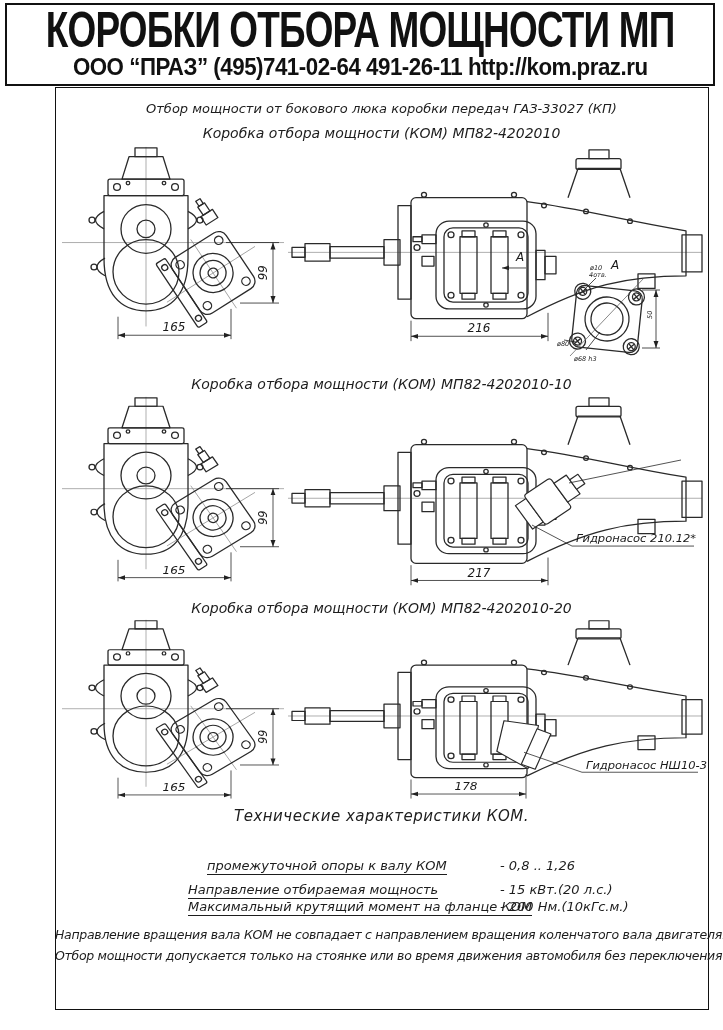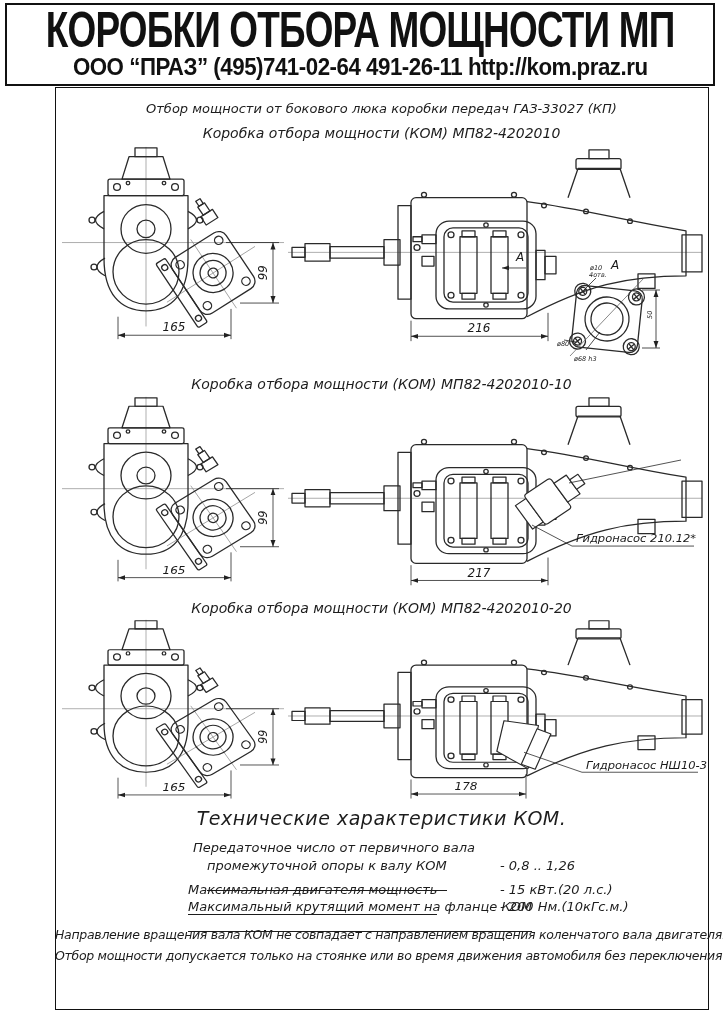--- a/index.html
+++ b/index.html
@@ -14,23 +14,23 @@
            transform:scale(.84,1.12);transform-origin:center;line-height:1.0;}
   .h-company{font-size:23px;font-weight:bold;white-space:nowrap;letter-spacing:-.5px;
              transform:scaleX(.97);transform-origin:center;margin-top:2px;}
   
   .frame{position:absolute;left:55px;top:87px;width:652px;height:921px;border:1.5px solid #111;}
   
   .hand{font-family:"DejaVu Sans",sans-serif;font-style:italic;color:#1d1d1d;}
   .centered{position:absolute;left:55px;width:653px;text-align:center;}
   .intro{top:101px;font-size:13px;}
   .sec-title{font-size:14px;text-align:center;}
-  .specs-title{top:807px;font-size:19px;letter-spacing:.5px;}
+  .specs-title{top:807px;font-size:15px;letter-spacing:.5px;}
   .spec{position:absolute;font-size:13px;white-space:nowrap;}
-  .u{border-bottom:1px solid #1d1d1d;padding-bottom:17px;}
+  .u{border-bottom:1px solid #1d1d1d;padding-bottom:1px;}
   .note{position:absolute;left:55px;width:653px;text-align:center;white-space:nowrap;
         font-size:12.5px;letter-spacing:-.3px;}
   
   svg{overflow:visible;}
   svg text{font-family:"DejaVu Sans",sans-serif;font-style:italic;fill:#1a1a1a;stroke:none;}
   .art, .art rect, .art path, .art circle{stroke:#2a2a2a;fill:none;stroke-width:1.3;stroke-linejoin:round;}
   .artf rect, .artf path{stroke:#2a2a2a;fill:#fff;stroke-width:1.2;stroke-linejoin:round;}
   .cl line{stroke:#888;stroke-width:.7;}
   .dimg line{stroke:#222;stroke-width:.8;}
   .thin{stroke:#222;stroke-width:.8;fill:none;}
@@ -270,25 +270,24 @@
       <line x1="240" y1="172" x2="240" y2="199"></line>
       <line x1="125" y1="194" x2="240" y2="194" marker-start="url(#arr)" marker-end="url(#arr)"></line>
       <text class="dim" x="180" y="190">178</text>
     </g>
     <polyline class="thin" points="238,148 296,170 412,170"></polyline>
     <text class="callout" x="300" y="166">Гидронасос НШ10-3</text>
   </svg>
 
   <div class="hand centered specs-title">Технические характеристики КОМ.</div>
 
-  <div class="hand spec" style="left:193px;top:840px">Передаточное число от первичного вала</div>
   <div class="hand spec" style="left:207px;top:858px"><span class="u">промежуточной опоры к валу КОМ</span></div>
   <div class="hand spec" style="left:500px;top:858px">- 0,8 .. 1,26</div>
 
-  <div class="hand spec" style="left:188px;top:882px"><span class="u">Максимальная двигателя мощность</span></div>
+  <div class="hand spec" style="left:188px;top:882px"><span class="u">Направление отбираемая мощность</span></div>
   <div class="hand spec" style="left:500px;top:882px">- 15 кВт.(20 л.с.)</div>
 
   <div class="hand spec" style="left:188px;top:899px"><span class="u">Максимальный крутящий момент  на фланце КОМ</span></div>
   <div class="hand spec" style="left:500px;top:899px">- 200 Нм.(10кГс.м.)</div>
 
   <div class="hand note" style="top:927px">Направление вращения вала КОМ не совпадает с направлением вращения коленчатого вала двигателя.</div>
   <div class="hand note" style="top:948px">Отбор мощности допускается только на стоянке или во время движения автомобиля без переключения передач</div>
 
 </div>
 

